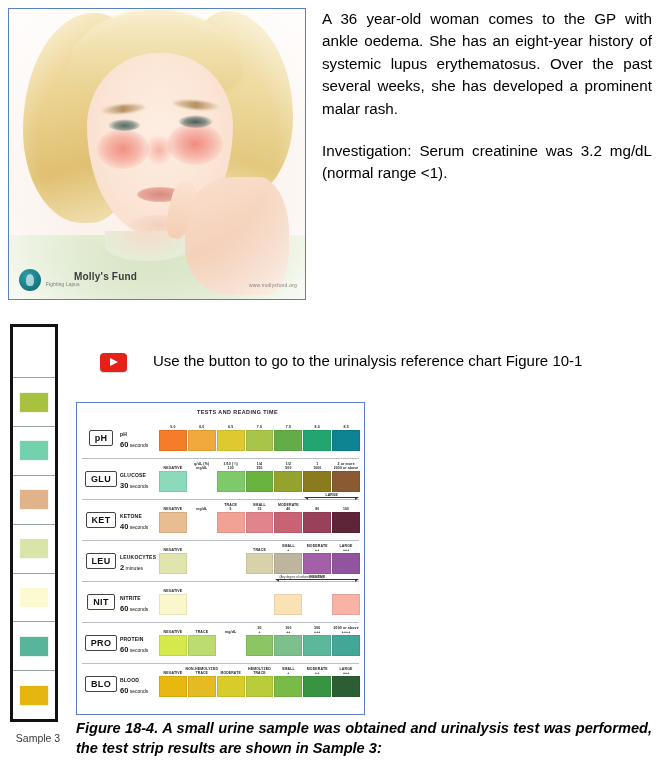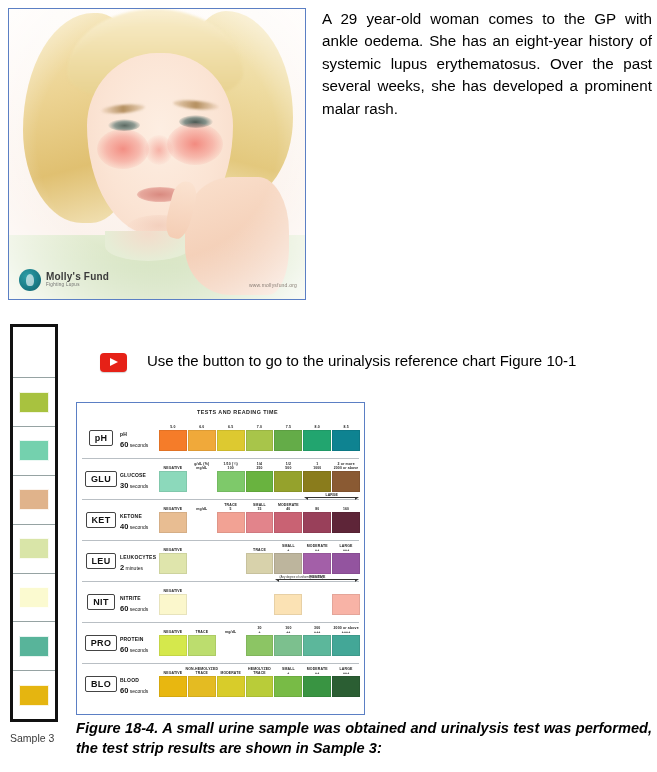--- a/index.html
+++ b/index.html
@@ -128,39 +128,39 @@
     width:22px;height:22px;border-radius:50%;
     background:radial-gradient(circle at 38% 34%, #2f9fa8 0%, #1b7d88 55%, #12606b 100%);
     position:relative;flex:0 0 auto;
   }
   .wm-logo::after{
     content:"";position:absolute;left:7px;top:5px;width:8px;height:12px;
     background:rgba(255,255,255,.62);
     border-radius:50% 50% 40% 40%;
   }
   .wm-text{line-height:1;}
-  .wm-main{font-size:10px;font-weight:bold;color:#3b3b3b;letter-spacing:.2px;}
+  .wm-main{font-size:10px;font-weight:bold;color:#3b3b3b;letter-spacing:.2px;margin-left:28px;}
   .wm-sub{font-size:4.5px;color:#6d6d6d;letter-spacing:.3px;margin-top:1px;}
   .wm-url{
     position:absolute;right:8px;bottom:11px;font-size:5px;color:#8a7f76;letter-spacing:.2px;
   }
 
   
   .vignette{
     position:absolute;left:322px;top:8px;width:330px;
     font-size:15.2px;line-height:22.4px;
     text-align:justify;
   }
   .vignette p{margin:0 0 20px 0;}
   .vignette p:last-child{margin-bottom:0;}
 
   
   .yt-row{
     position:absolute;left:100px;top:350px;width:548px;
-    display:flex;align-items:flex-start;gap:20px;
+    display:flex;align-items:flex-start;gap:26px;
   }
   .yt-btn{
     flex:0 0 auto;width:27px;height:19px;border-radius:4px;
     background:#e62117;position:relative;margin-top:3px;
     box-shadow:0 1px 1px rgba(0,0,0,.18);
   }
   .yt-btn::after{
     content:"";position:absolute;left:10px;top:5px;
     border-left:8px solid #fff;
     border-top:4.5px solid transparent;
@@ -178,21 +178,21 @@
   }
   .strip-cell{
     flex:1 1 0;border-bottom:1px solid #96a3a3;
     display:flex;align-items:center;justify-content:center;
     box-sizing:border-box;
   }
   .strip-cell:first-child{flex:1.05 1 0;}
   .strip-cell:last-child{border-bottom:none;}
   .pad{width:28px;height:19px;border:1px solid rgba(255,255,255,.85);}
   .strip-label{
-    margin-top:10px;width:56px;text-align:left;
+    margin-top:10px;width:56px;text-align:center;
     font-size:10.5px;color:#3a3a3a;
   }
 
   
   .chart{
     position:absolute;left:76px;top:402px;width:289px;height:313px;
     border:1.5px solid #5b7fc4;background:#fff;box-sizing:border-box;
     padding:4px 5px 3px 5px;
   }
   .chart-title{
@@ -312,21 +312,22 @@
     <div class="wm-logo"></div>
     <div class="wm-text">
       <div class="wm-main">Molly's Fund</div>
       <div class="wm-sub">Fighting Lupus</div>
     </div>
   </div>
   <div class="wm-url">www.mollysfund.org</div>
 </div>
 
 <div class="vignette">
-  <p>A 29 year-old woman comes to the GP with ankle oedema. She has an eight-year history of systemic lupus erythematosus. Over the past several weeks, she has developed a prominent malar rash.</p>
+  <p>A 36 year-old woman comes to the GP with ankle oedema. She has an eight-year history of systemic lupus erythematosus. Over the past several weeks, she has developed a prominent malar rash.</p>
+  <p>Investigation: Serum creatinine was 3.2 mg/dL (normal range &lt;1).</p>
 </div>
 
 <div class="yt-row">
   <div class="yt-btn"></div>
   <div class="yt-text">Use the button to go to the urinalysis reference chart Figure 10-1</div>
 </div>
 
 <div class="strip-wrap">
   <div class="strip" id="strip">
       <div class="strip-cell"></div>

